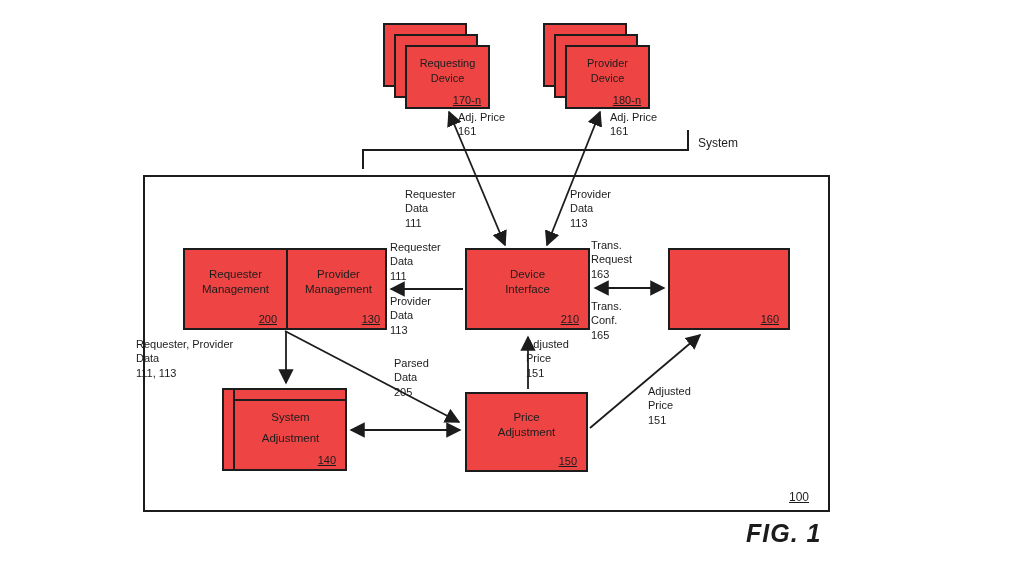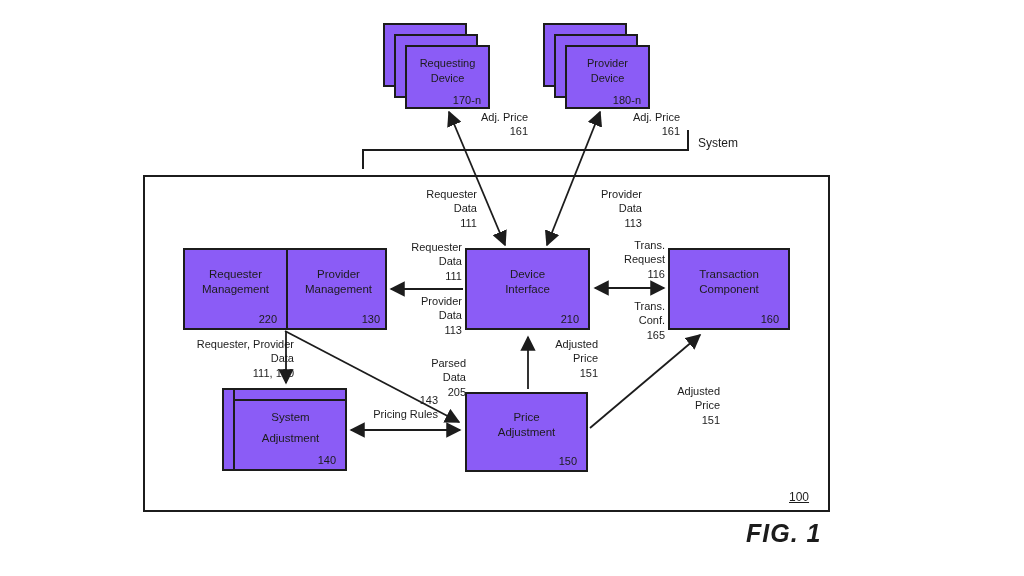--- a/index.html
+++ b/index.html
@@ -6,36 +6,37 @@
   .canvas{
     position:relative;width:1024px;height:576px;background:#ffffff;
     font-family:"Liberation Sans", sans-serif;color:#1c1c1c;overflow:hidden;
   }
   .outer-box{
     position:absolute;left:143px;top:175px;width:687px;height:337px;
     border:2px solid #1c1c1c;box-sizing:border-box;background:#ffffff;z-index:0;
   }
   svg.arrow-layer{position:absolute;left:0;top:0;z-index:1;}
   .box{
-    position:absolute;border:2px solid #1c1c1c;background:#8b5cf6;
+    position:absolute;border:2px solid #1c1c1c;background:#ef4444;
     box-sizing:border-box;z-index:2;
   }
   .box-text{
     position:absolute;left:0;right:0;top:0;bottom:14px;
     display:flex;flex-direction:column;align-items:center;justify-content:center;
     font-size:11.5px;line-height:1.32;text-align:center;
   }
   .ref{
     position:absolute;right:9px;bottom:3px;font-size:11px;
+    text-decoration:underline;
     margin-top:37px;
   }
   .divider-v{position:absolute;top:0;bottom:0;width:2px;background:#1c1c1c;}
   .half{position:absolute;top:0;bottom:0;width:101px;}
   .lbl{
-    position:absolute;z-index:3;font-size:11px;line-height:1.3;text-align:right;
+    position:absolute;z-index:3;font-size:11px;line-height:1.3;text-align:left;
   }
   .lbl div{white-space:nowrap;}
   .fig-label{
     position:absolute;left:746px;top:519px;z-index:3;
     font-size:25px;font-weight:bold;letter-spacing:1px;font-style:italic;
   }
   .sys-ref{
     position:absolute;left:789px;top:490px;z-index:3;font-size:12px;
     text-decoration:underline;
   }
@@ -98,44 +99,40 @@
     <div class="ref" style="right:7px;bottom:1px;">180-n</div>
   </div>
 
   <div class="box" style="left:183px;top:248px;width:204px;height:82px;">
     <div class="divider-v" style="left:101px;"></div>
     <div class="half" style="left:0;">
       <div class="box-text">
         <div>Requester</div>
         <div>Management</div>
       </div>
-      <div class="ref">220</div>
+      <div class="ref">200</div>
     </div>
     <div class="half" style="left:103px;">
       <div class="box-text">
         <div>Provider</div>
         <div>Management</div>
       </div>
       <div class="ref">130</div>
     </div>
   </div>
 
   <div class="box" style="left:465px;top:248px;width:125px;height:82px;">
     <div class="box-text">
       <div>Device</div>
       <div>Interface</div>
     </div>
     <div class="ref">210</div>
   </div>
 
   <div class="box" style="left:668px;top:248px;width:122px;height:82px;">
-    <div class="box-text">
-      <div>Transaction</div>
-      <div>Component</div>
-    </div>
     <div class="ref">160</div>
   </div>
 
   <div class="box db" style="left:222px;top:388px;width:125px;height:83px;">
     <div class="db-line-v"></div>
     <div class="db-line-h"></div>
     <div class="box-text">
       <div>System</div>
       <div>Adjustment</div>
     </div>
@@ -179,44 +176,40 @@
   </div>
   <div class="lbl" style="left:390px;top:294px;width:72px;">
     <div>Provider</div>
     <div>Data</div>
     <div>113</div>
   </div>
 
   <div class="lbl" style="left:591px;top:238px;width:74px;">
     <div>Trans.</div>
     <div>Request</div>
-    <div>116</div>
+    <div>163</div>
   </div>
   <div class="lbl" style="left:591px;top:299px;width:74px;">
     <div>Trans.</div>
     <div>Conf.</div>
     <div>165</div>
   </div>
 
-  <div class="lbl" style="left:152px;top:337px;width:142px;">
+  <div class="lbl" style="left:136px;top:337px;width:142px;">
     <div>Requester, Provider</div>
     <div>Data</div>
-    <div>111, 100</div>
+    <div>111, 113</div>
   </div>
 
   <div class="lbl" style="left:394px;top:356px;width:72px;">
     <div>Parsed</div>
     <div>Data</div>
     <div>205</div>
   </div>
 
-  <div class="lbl" style="left:344px;top:393px;width:94px;">
-    <div>143</div>
-    <div>Pricing Rules</div>
-  </div>
 
 
   <div class="lbl" style="left:526px;top:337px;width:72px;">
     <div>Adjusted</div>
     <div>Price</div>
     <div>151</div>
   </div>
   <div class="lbl" style="left:648px;top:384px;width:72px;">
     <div>Adjusted</div>
     <div>Price</div>

